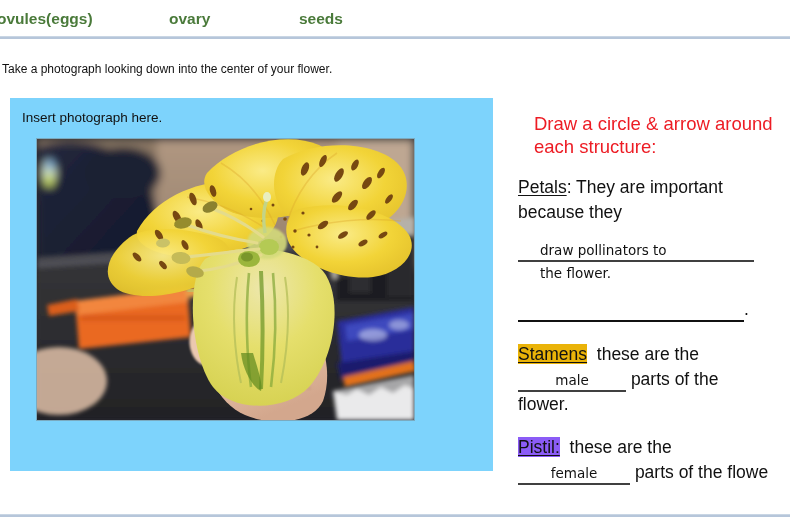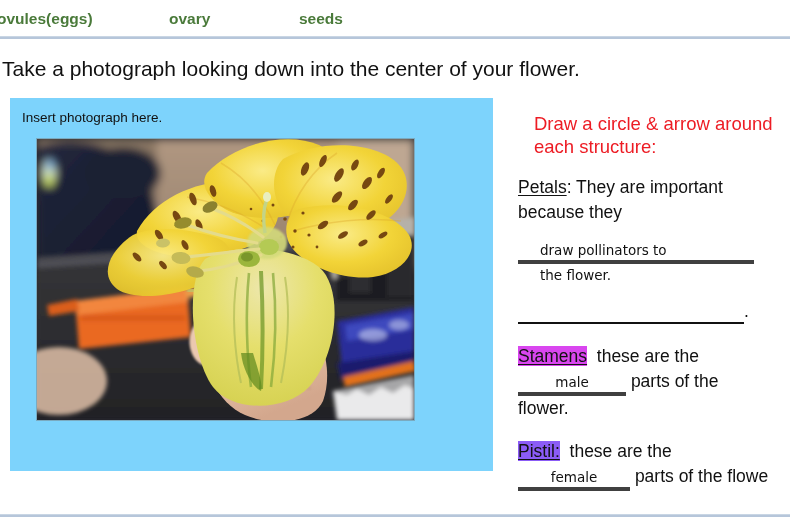--- a/index.html
+++ b/index.html
@@ -47,21 +47,21 @@
     box-sizing: border-box;
   }
   #rule-top    { top: 36px; }
   #rule-bottom { top: 514px; }
 
   
   #instruction-line {
     position: absolute;
     left: 2px;
     top: 58px;
-    font-size: 21px;
+    font-size: 12px;
     line-height: 22px;
     color: #111111;
     white-space: nowrap;
   }
 
   
   #photo-panel {
     position: absolute;
     left: 10px;
     top: 98px;
@@ -112,28 +112,28 @@
   .qline {
     font-size: 17.5px;
     line-height: 25px;
     color: #111111;
     white-space: nowrap;
   }
   .term {
     text-decoration: underline;
     text-underline-offset: 2px;
   }
-  .term.hl-pink { background: #d946ef; }
+  .term.hl-pink { background: #eab308; }
   .term.hl-blue { background: #8b5cf6; }
 
   
   .answer-line {
     position: relative;
     display: inline-block;
-    border-bottom: 4px solid #404040;
+    border-bottom: 2px solid #404040;
     text-align: center;
     font-family: "DejaVu Sans", sans-serif;
     font-size: 13.5px;
     line-height: 19px;
     vertical-align: baseline;
   }
   .answer-wide  { width: 214px; text-align: left; padding-left: 22px; }
   .answer-male  { width: 108px; }
   .answer-female{ width: 112px; }
 

